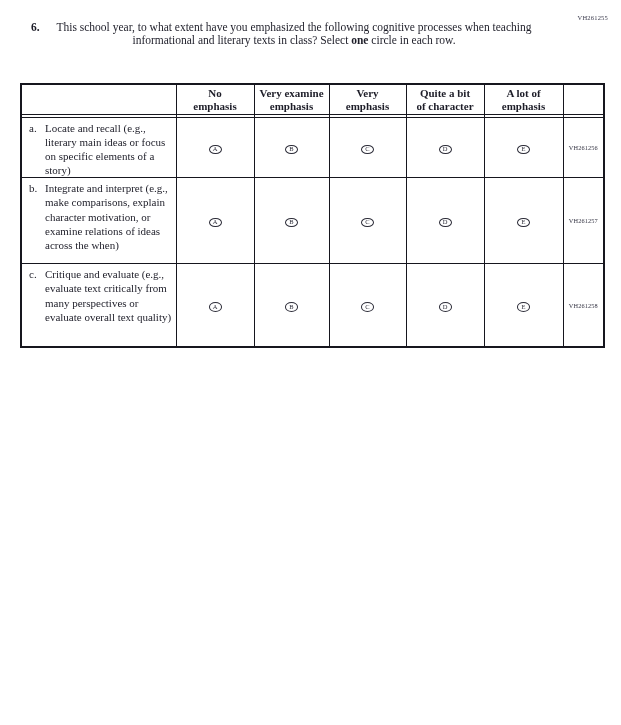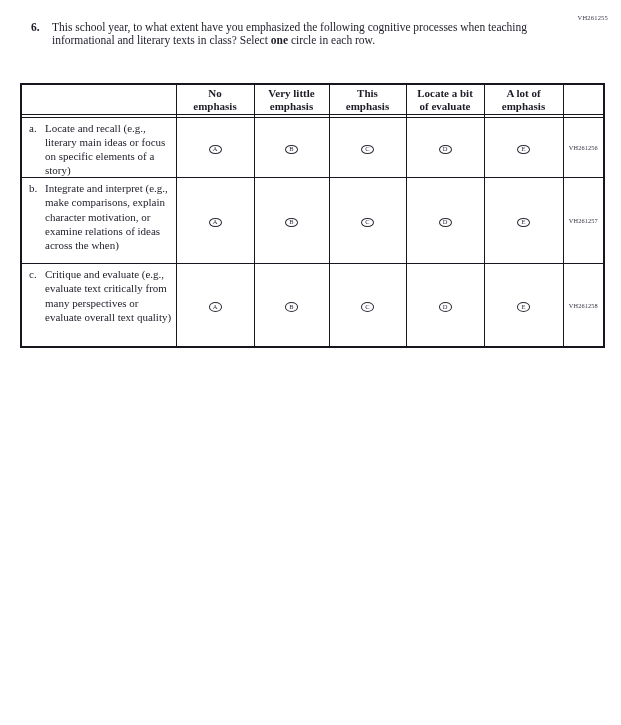--- a/index.html
+++ b/index.html
@@ -27,21 +27,21 @@
     width: 505px;
     font-size: 11.5px;
     line-height: 13.2px;
   }
   .qnum {
     position: absolute;
     left: 0;
     top: 0;
     font-weight: bold;
   }
-  .qtext { margin: 0 0 0 21px; }
+  .qtext { margin: 0 0 0 21px; text-align: center; }
   .qtext b { font-weight: bold; }
 
   table.emphasis-table {
     position: absolute;
     left: 20px;
     top: 83px;
     border-collapse: collapse;
     table-layout: fixed;
     border: 2px solid #16161e;
     font-size: 11px;
@@ -128,30 +128,30 @@
       <col style="width:41px">
     </colgroup>
     <thead>
       <tr>
         <th></th>
         <th>
           <div>No</div>
           <div>emphasis</div>
         </th>
         <th>
-          <div>Very little</div>
-          <div>emphasis</div>
-        </th>
-        <th>
-          <div>This</div>
-          <div>emphasis</div>
-        </th>
-        <th>
-          <div>Locate a bit</div>
-          <div>of evaluate</div>
+          <div>Very examine</div>
+          <div>emphasis</div>
+        </th>
+        <th>
+          <div>Very</div>
+          <div>emphasis</div>
+        </th>
+        <th>
+          <div>Quite a bit</div>
+          <div>of character</div>
         </th>
         <th>
           <div>A lot of</div>
           <div>emphasis</div>
         </th>
         <th></th>
       </tr>
     </thead>
     <tbody>
       <tr class="spacer">

